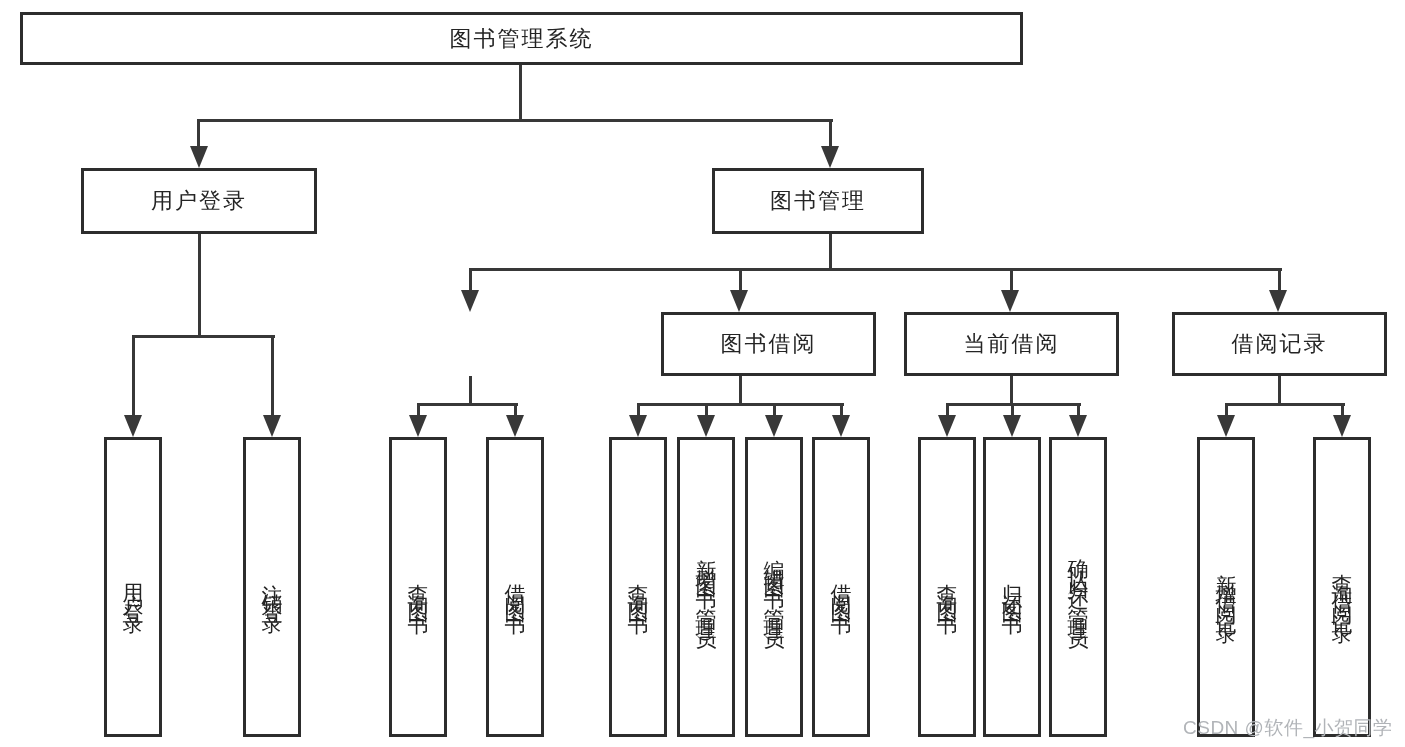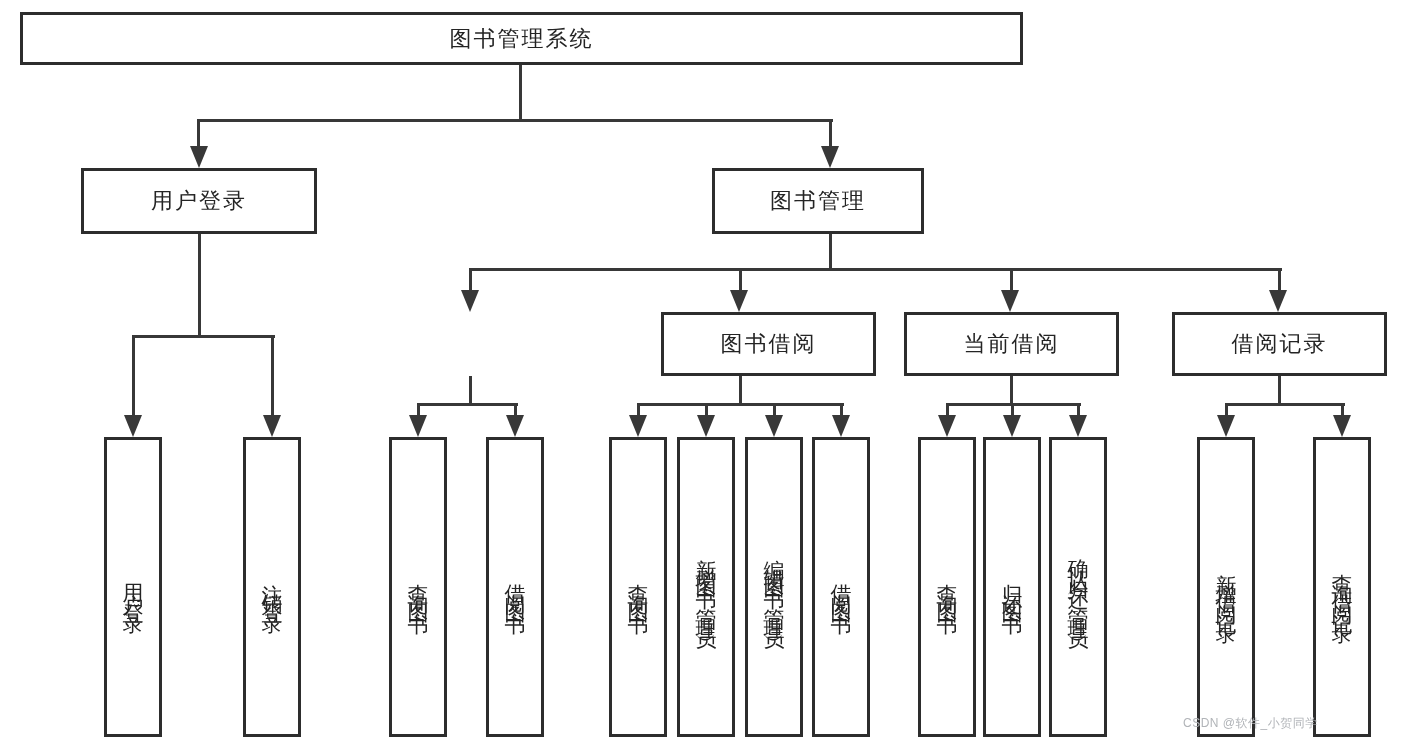--- a/index.html
+++ b/index.html
@@ -29,21 +29,21 @@
 
   .arrow {
     position:absolute; width:0; height:0;
     border-left:9px solid transparent;
     border-right:9px solid transparent;
     border-top:22px solid #383838;
   }
 
   .watermark {
     position:absolute; left:1183px; top:715px;
-    font-size:12px; color:#b1b4b8; letter-spacing:0.5px;
+    font-size:19px; color:#b1b4b8; letter-spacing:0.5px;
     white-space:nowrap;
   }
 </style>
 </head>
 <body>
 
 <div id="canvas">
 
   <div class="node root" style="left:20px; top:12px; width:1003px; height:53px;">图书管理系统</div>
 

